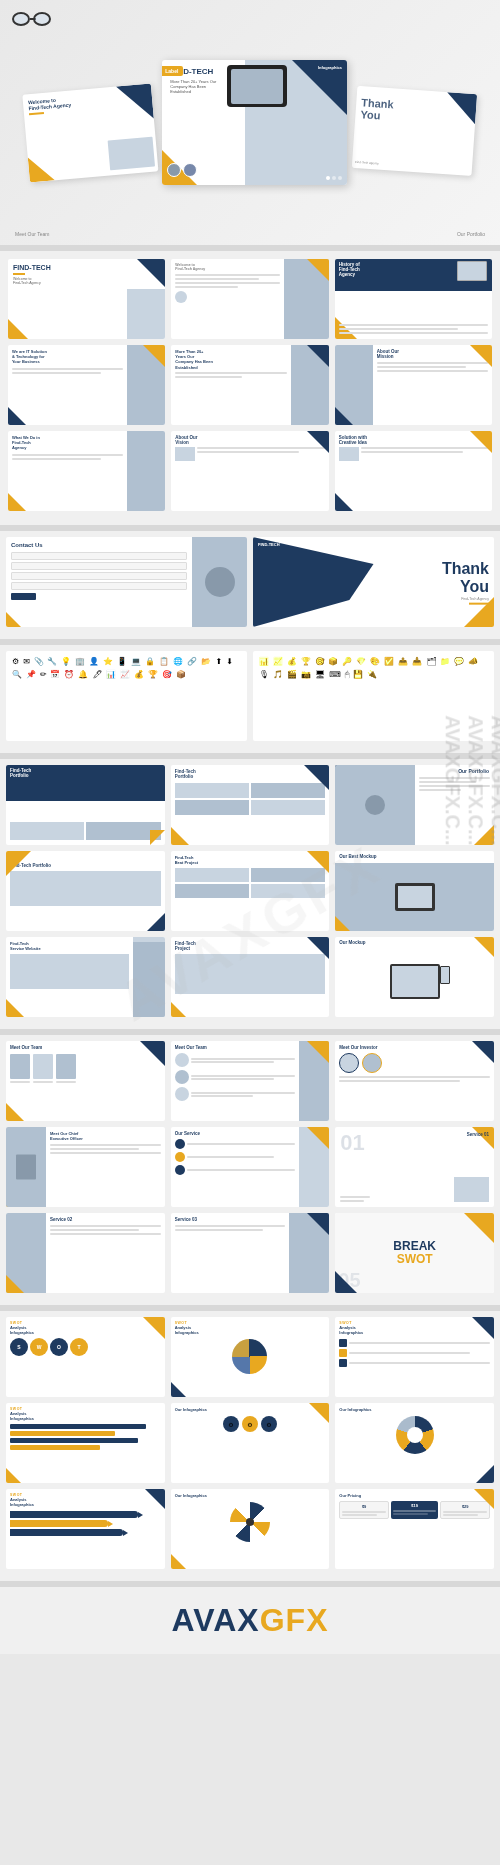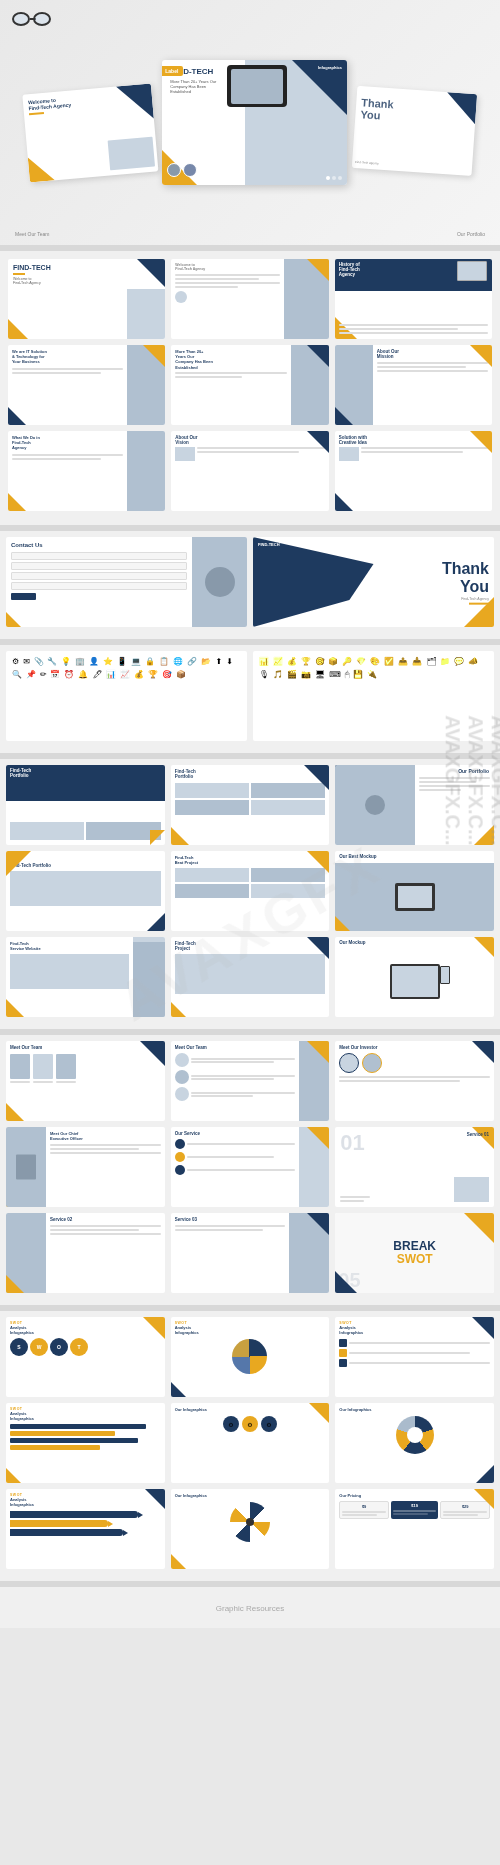--- a/index.html
+++ b/index.html
@@ -1028,14 +1028,17 @@
         </div>
         <div style="position:absolute;top:0;right:0;width:0;height:0;border-style:solid;border-width:0 20px 20px 0;border-color:transparent #e8a820 transparent transparent;"></div>
       </div>
     </div>
   </div>
 </div>
 
 <div class="section-divider"></div>
 
 <div class="bottom-avax">
-  <div style="font-size:8px;color:#aaa;margin-top:2px;">Graphic Resources</div>
+  <div style="display:inline-flex;align-items:center;gap:0;">
+    <span style="font-size:32px;font-weight:900;color:#1e3a5f;letter-spacing:1px;">AVAX</span>
+      <span style="font-size:32px;font-weight:900;color:#e8a820;letter-spacing:1px;">GFX</span>
+  </div>
 </div>
 
 </body></html>

